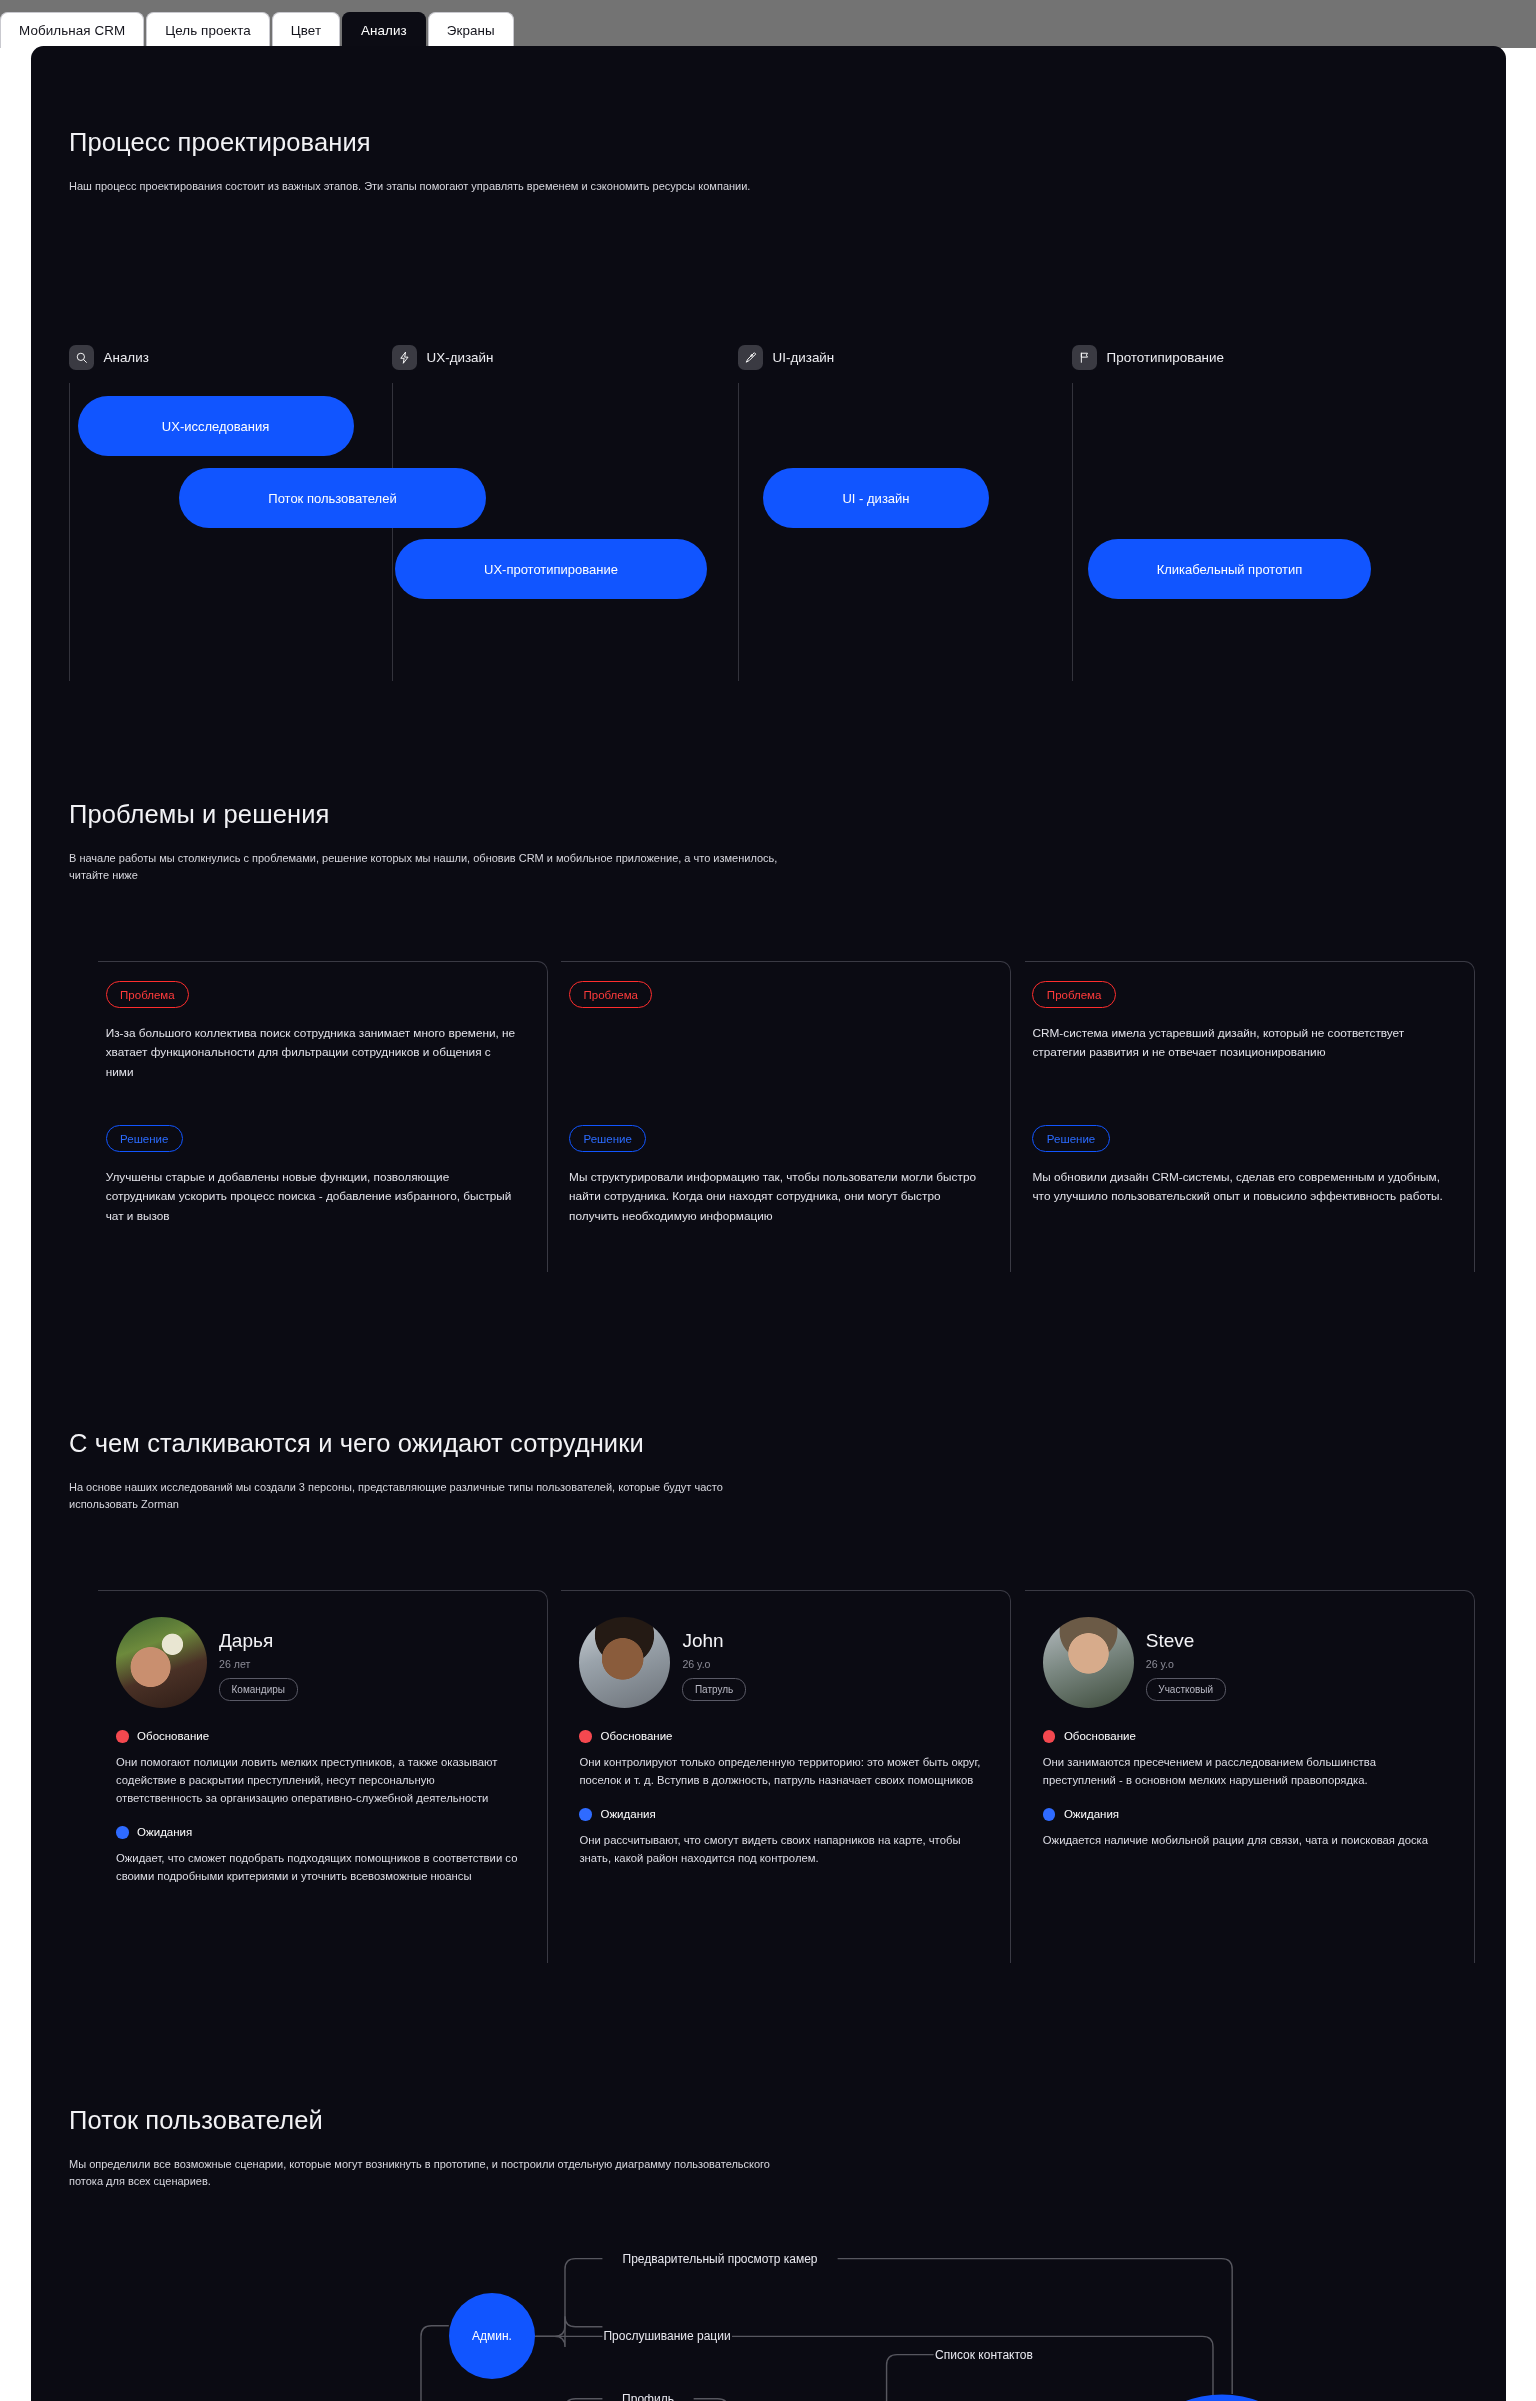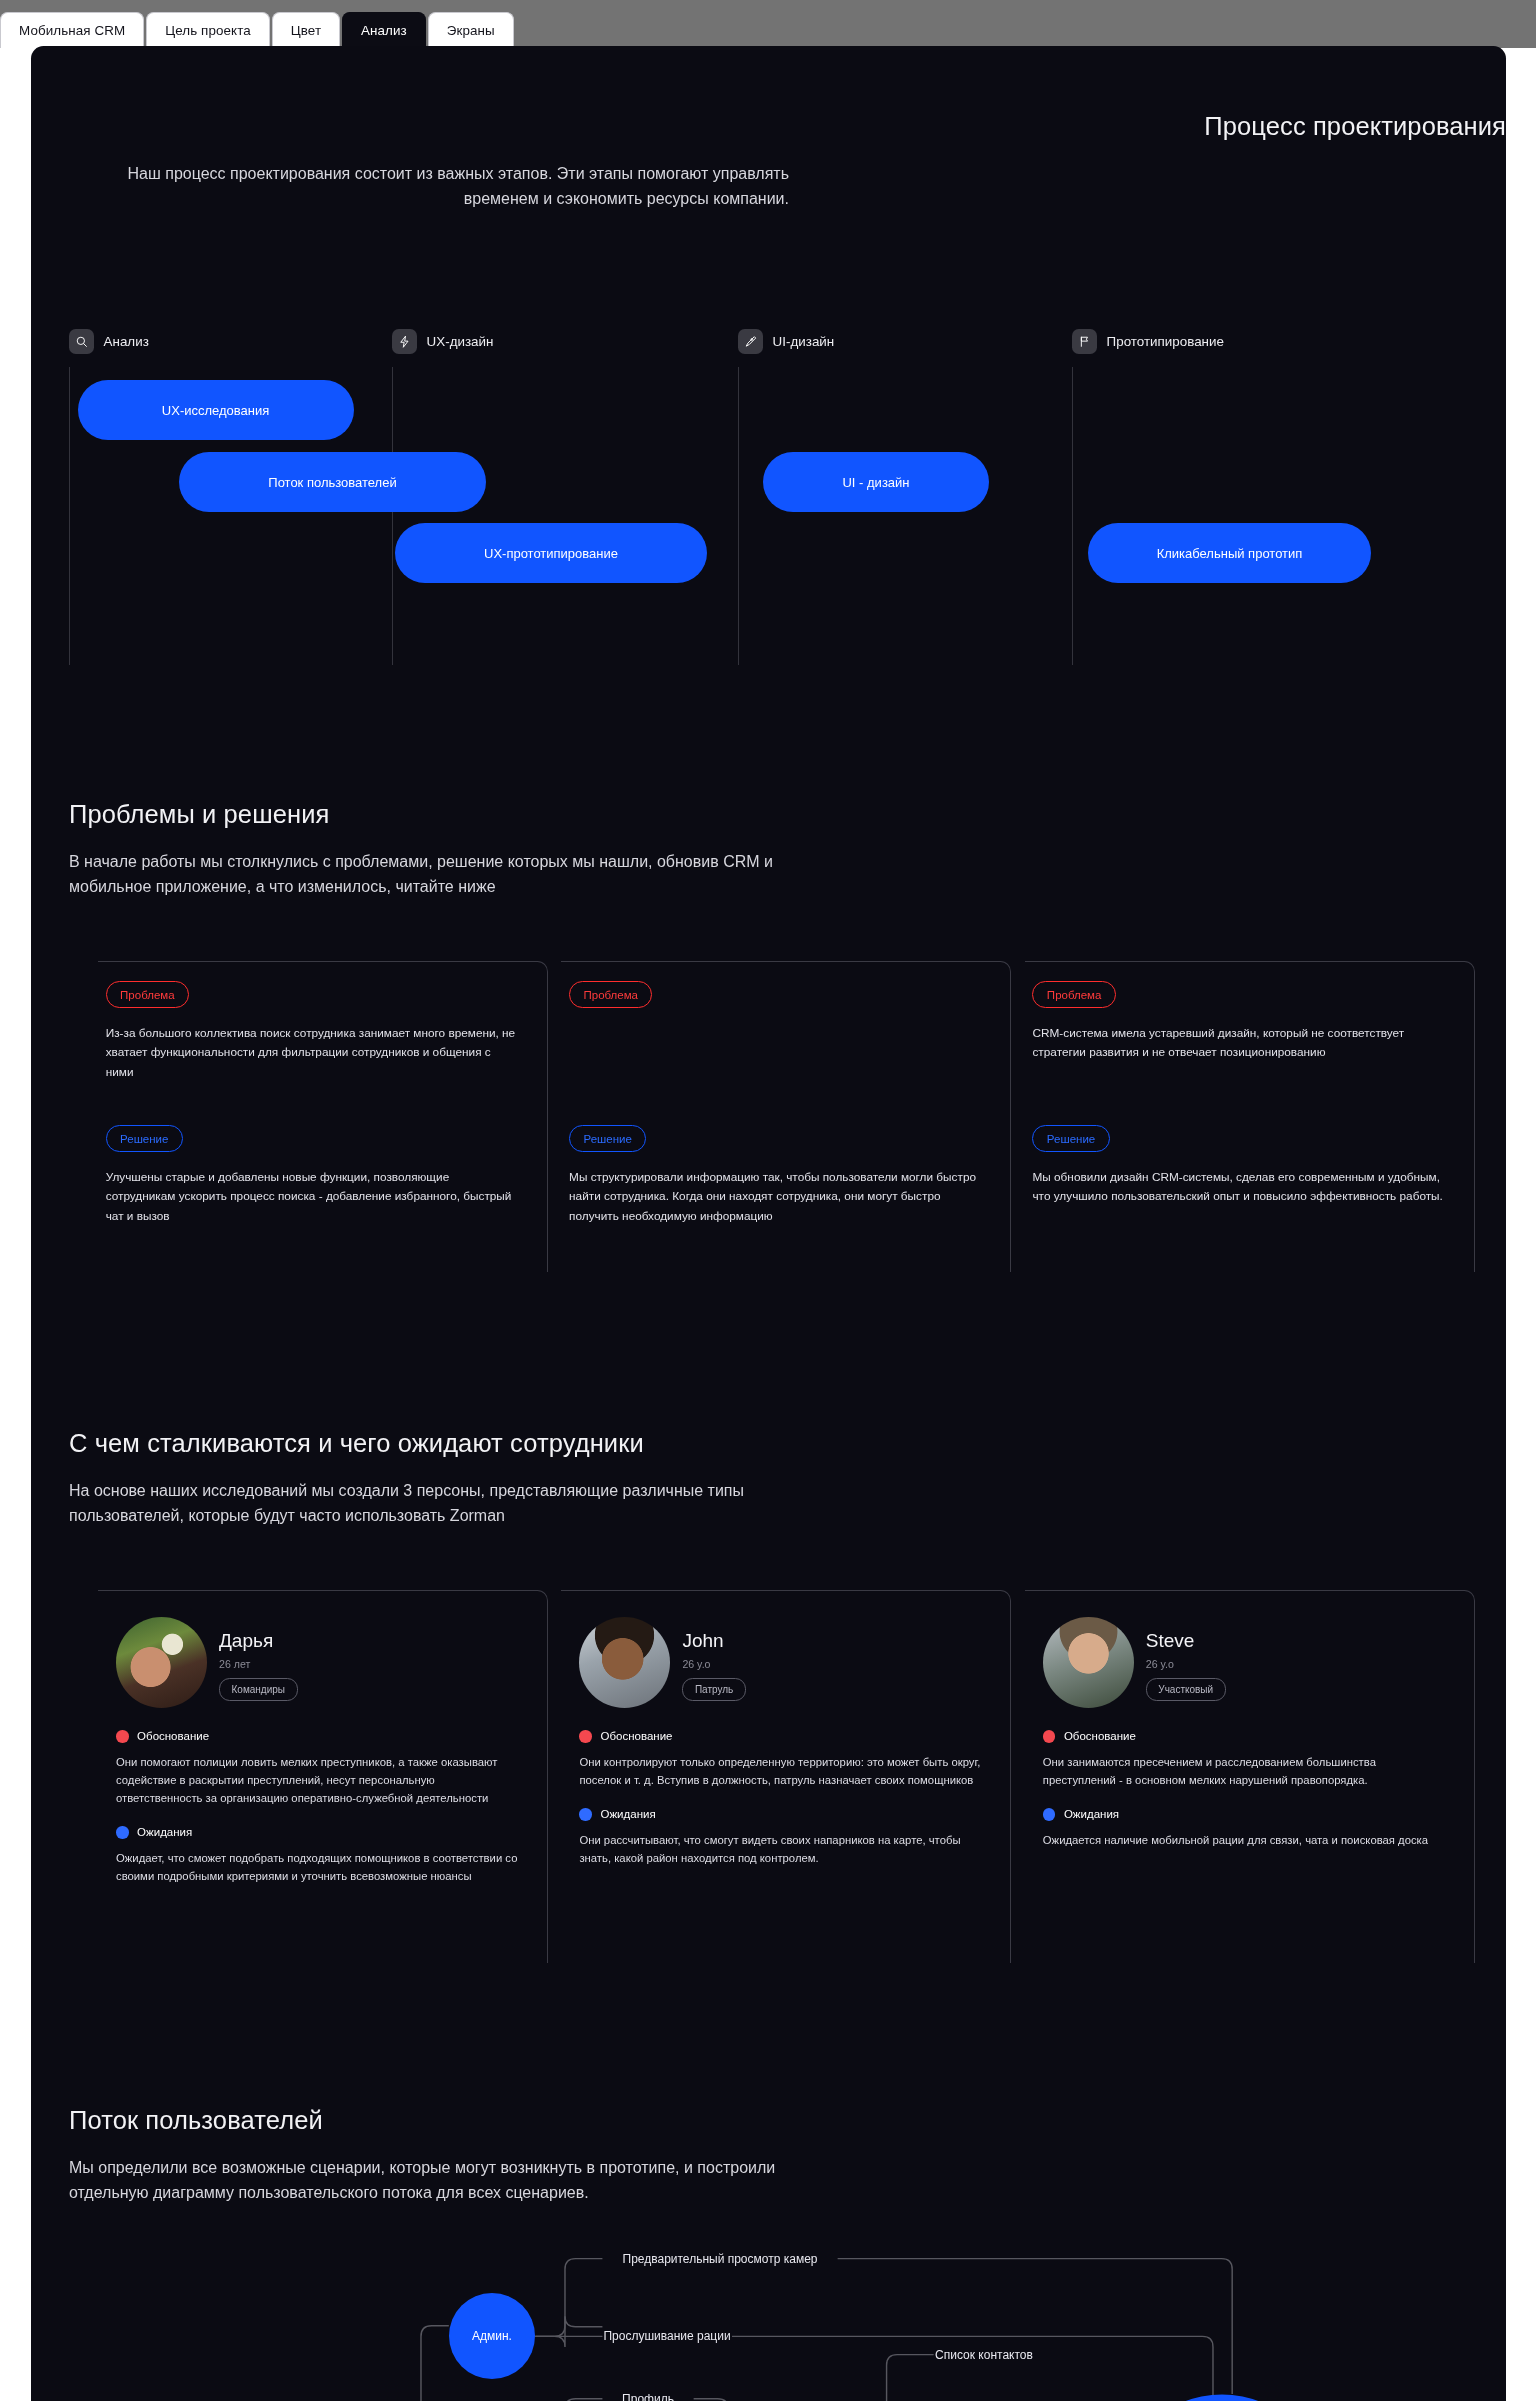--- a/index.html
+++ b/index.html
@@ -34,26 +34,26 @@
     background:#0b0b13;
     border-radius:12.5px;
     overflow:hidden;
   }
   .section{position:absolute;left:0;width:1475px;}
   .h1{
     font-size:25.5px;font-weight:400;color:#f2f2f5;letter-spacing:0.1px;
     margin:0 0 21px 38px;
   }
   .lead{
-    font-size:16px;line-height:1.55;color:#d7d7de;
+    font-size:11px;line-height:1.55;color:#d7d7de;
     margin:0 0 0 38px;max-width:720px;font-weight:400;
   }
 
   
-  #process{top:66px;height:586px;text-align:right;}
+  #process{top:82px;height:586px;}
   .stages{position:absolute;left:38px;top:217px;width:1393px;height:27px;}
   .stage{position:absolute;display:flex;align-items:center;gap:9.6px;}
   .stage-ic{
     width:25px;height:25px;border-radius:6.7px;background:#3a3a42;
     display:flex;align-items:center;justify-content:center;
   }
   .stage-ic svg{width:13.4px;height:13.4px;display:block;}
   .stage-lb{font-size:13.4px;color:#eeeef2;white-space:nowrap;}
   .grid{position:absolute;left:38px;top:255px;width:1393px;height:298px;}
   .gline{position:absolute;top:0;width:0.5px;height:298px;background:#33333c;}

